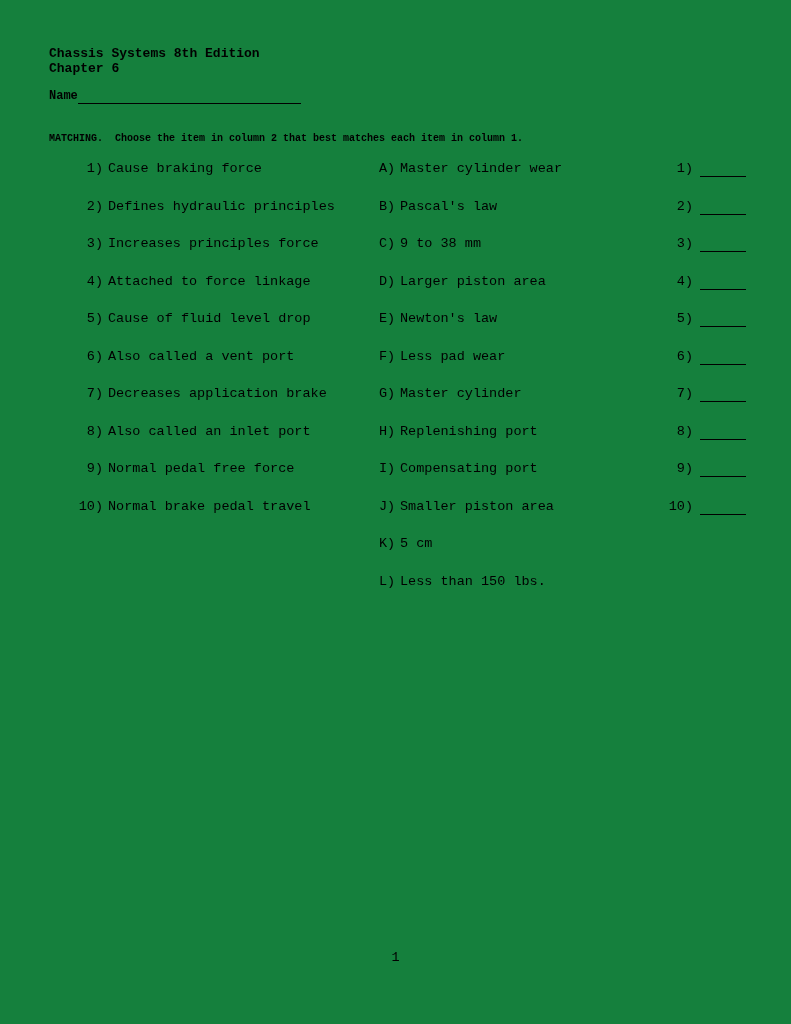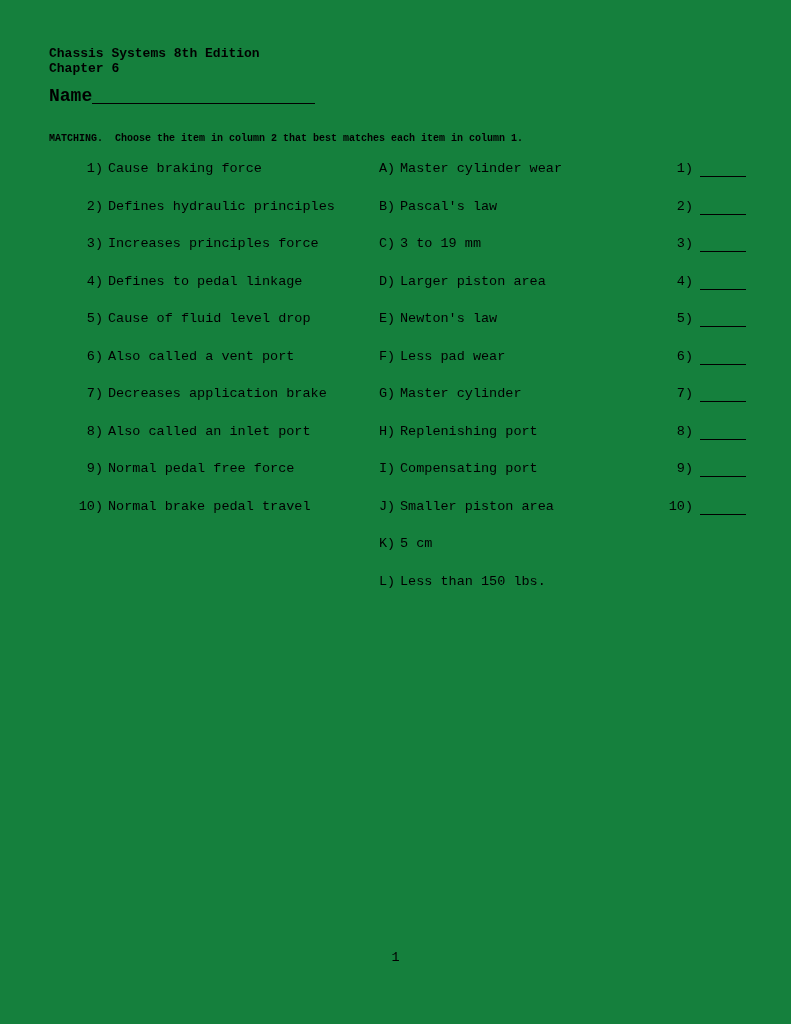--- a/index.html
+++ b/index.html
@@ -10,21 +10,21 @@
     color:#000;
     font-family:Liberation Mono, monospace;
     overflow:hidden;
   }
   .header {
     position:absolute; left:49px; top:47px;
     font-size:13px; line-height:14.5px; font-weight:bold;
   }
   .name-row {
     position:absolute; left:49px; top:89px;
-    font-size:18px; line-height:15px;
+    font-size:12px; line-height:15px;
     display:flex; align-items:flex-end;
   }
   .name-label { font-weight:bold; }
   .name-line {
     display:inline-block; width:223px; height:14px;
     border-bottom:1.2px solid #000;
   }
   .instructions {
     position:absolute; left:49px; top:133px;
     font-size:10px; font-weight:bold;
@@ -102,32 +102,32 @@
       </div>
     </div>
 
     <div class="row">
       <div class="c1">
         <span class="n">3)</span>
         <span class="t">Increases principles force</span>
       </div>
       <div class="c2">
         <span class="n">C)</span>
-        <span class="t">3 to 19 mm</span>
+        <span class="t">9 to 38 mm</span>
       </div>
       <div class="c3">
         <span class="n">3)</span>
         <span class="blank"></span>
       </div>
     </div>
 
     <div class="row">
       <div class="c1">
         <span class="n">4)</span>
-        <span class="t">Defines to pedal linkage</span>
+        <span class="t">Attached to force linkage</span>
       </div>
       <div class="c2">
         <span class="n">D)</span>
         <span class="t">Larger piston area</span>
       </div>
       <div class="c3">
         <span class="n">4)</span>
         <span class="blank"></span>
       </div>
     </div>

